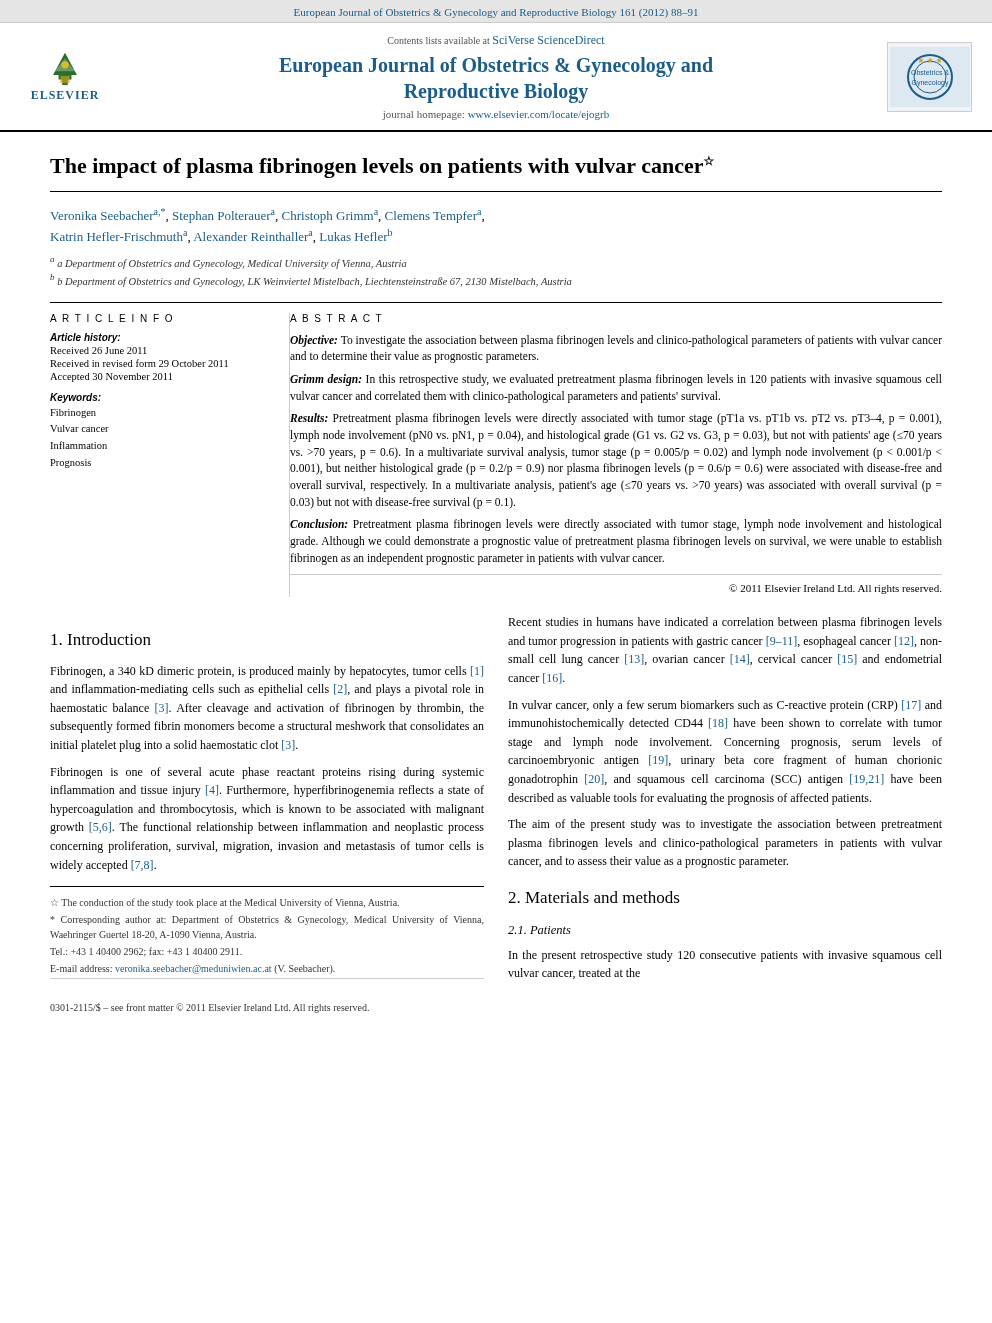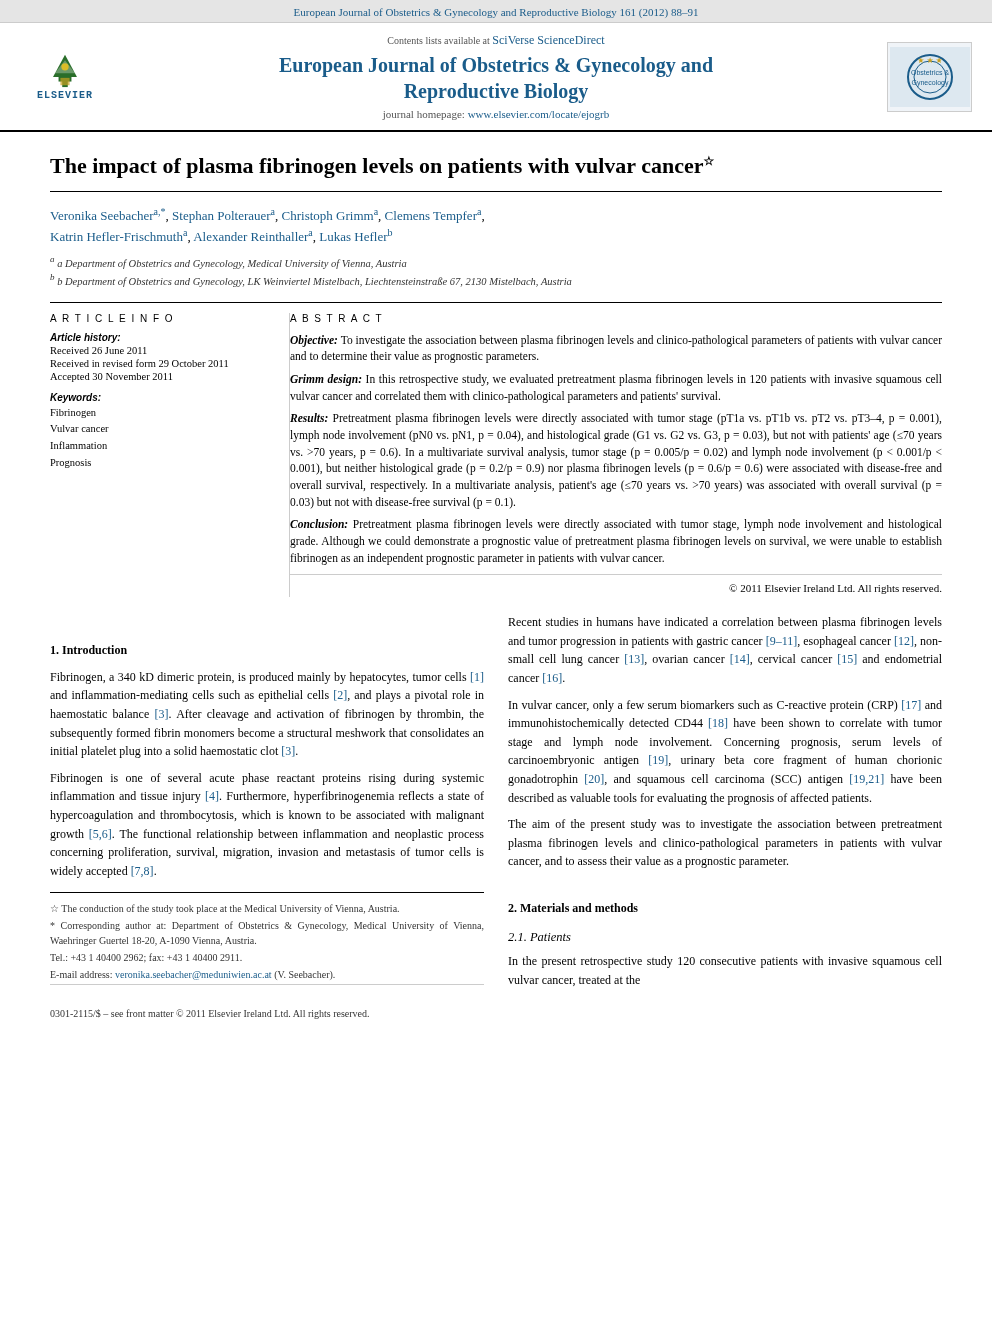--- a/index.html
+++ b/index.html
@@ -40,26 +40,25 @@
       display: flex;
       flex-direction: column;
       align-items: center;
       justify-content: center;
     }
     .elsevier-tree {
       width: 50px;
       height: 35px;
     }
     .elsevier-text {
-      font-size: 10px;
+      font-size: 12px;
       font-weight: bold;
       color: #1a5c8a;
       letter-spacing: 1px;
       margin-top: 2px;
-      font-family: Liberation Mono, monospace;
     }
 
     .journal-header-center {
       flex: 1;
       text-align: center;
     }
     .sciverse-line {
       font-size: 10px;
       color: #555;
       margin-bottom: 4px;
@@ -208,23 +207,23 @@
     }
     .copyright-line {
       font-size: 11px;
       text-align: right;
       margin-top: 8px;
       border-top: 1px solid #ccc;
       padding-top: 6px;
     }
 
     .section-title {
-      font-size: 12px;
-      font-weight: bold;
-      margin: 28px 0 8px;
+      font-size: 17px;
+      font-weight: normal;
+      margin: 14px 0 8px;
       color: #000;
     }
     .subsection-title {
       font-size: 12.5px;
       font-style: italic;
       margin: 10px 0 5px;
       color: #000;
     }
 
     

